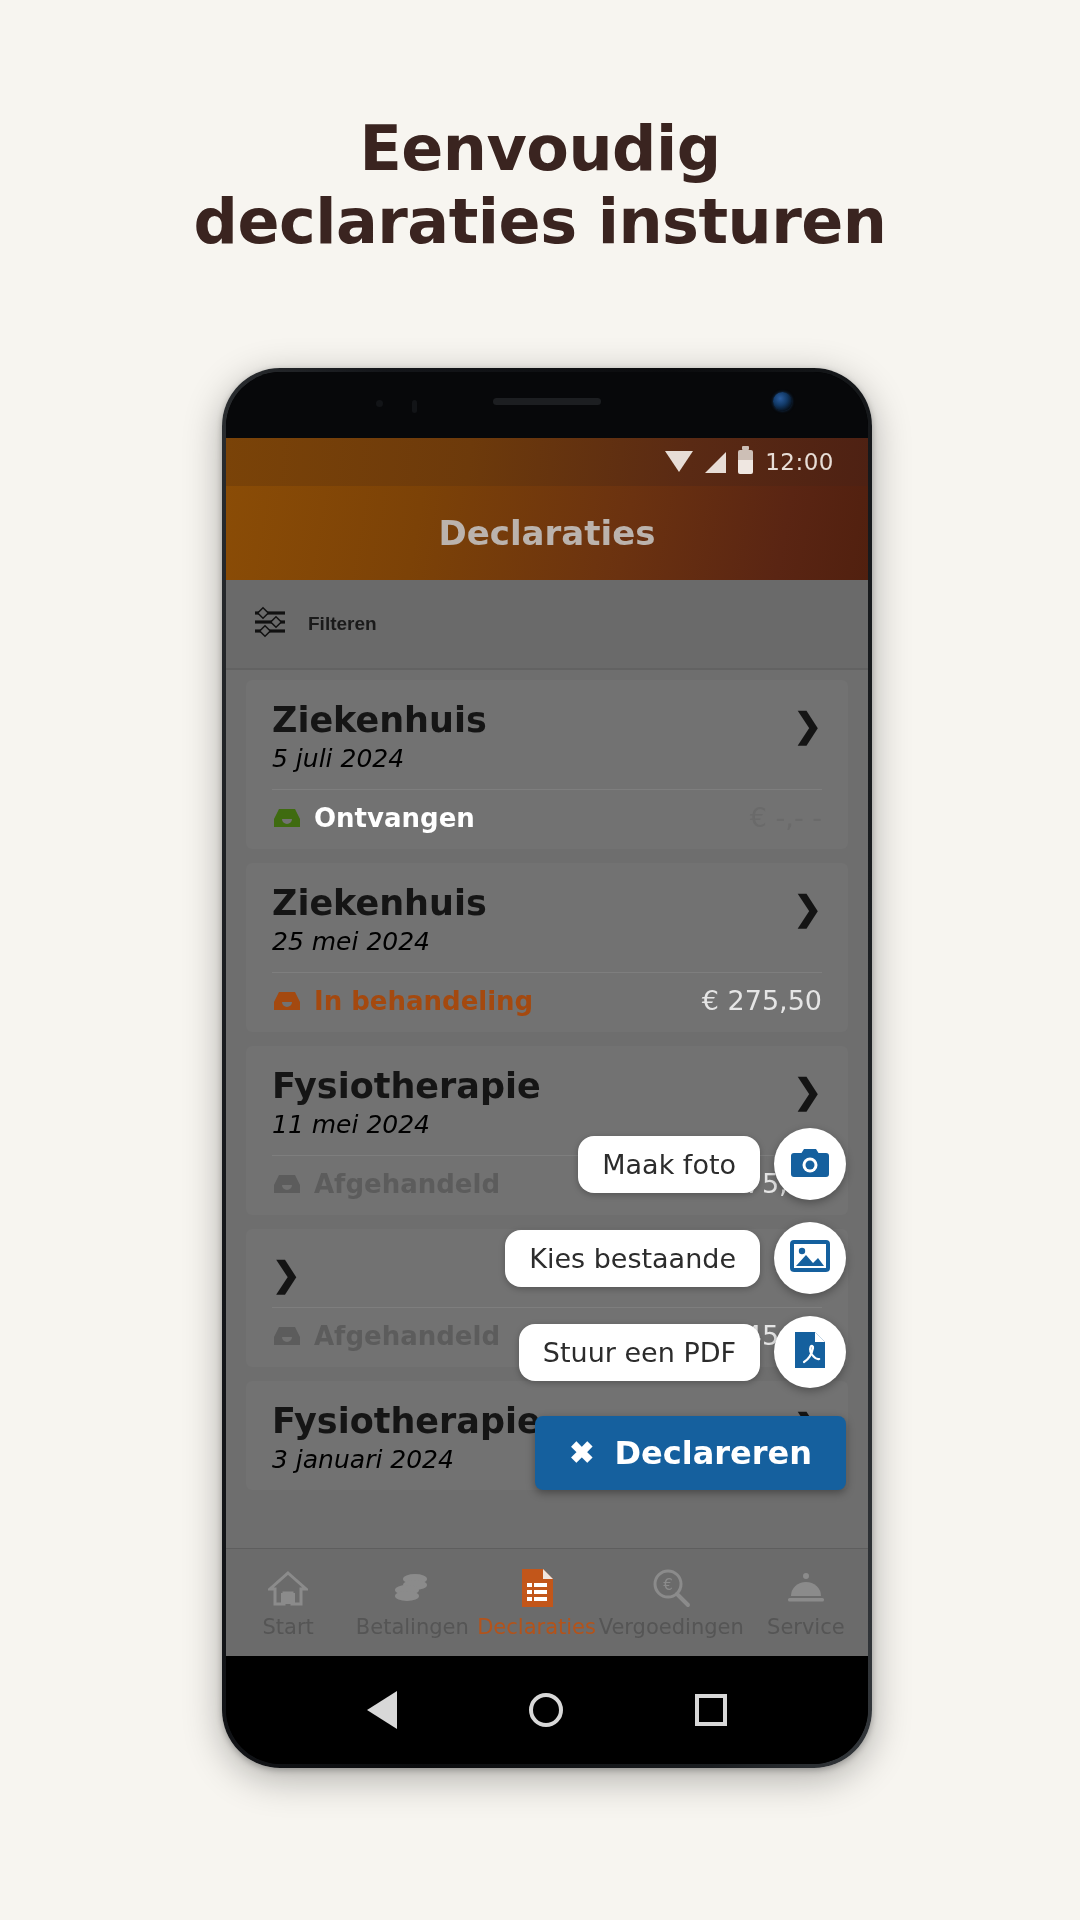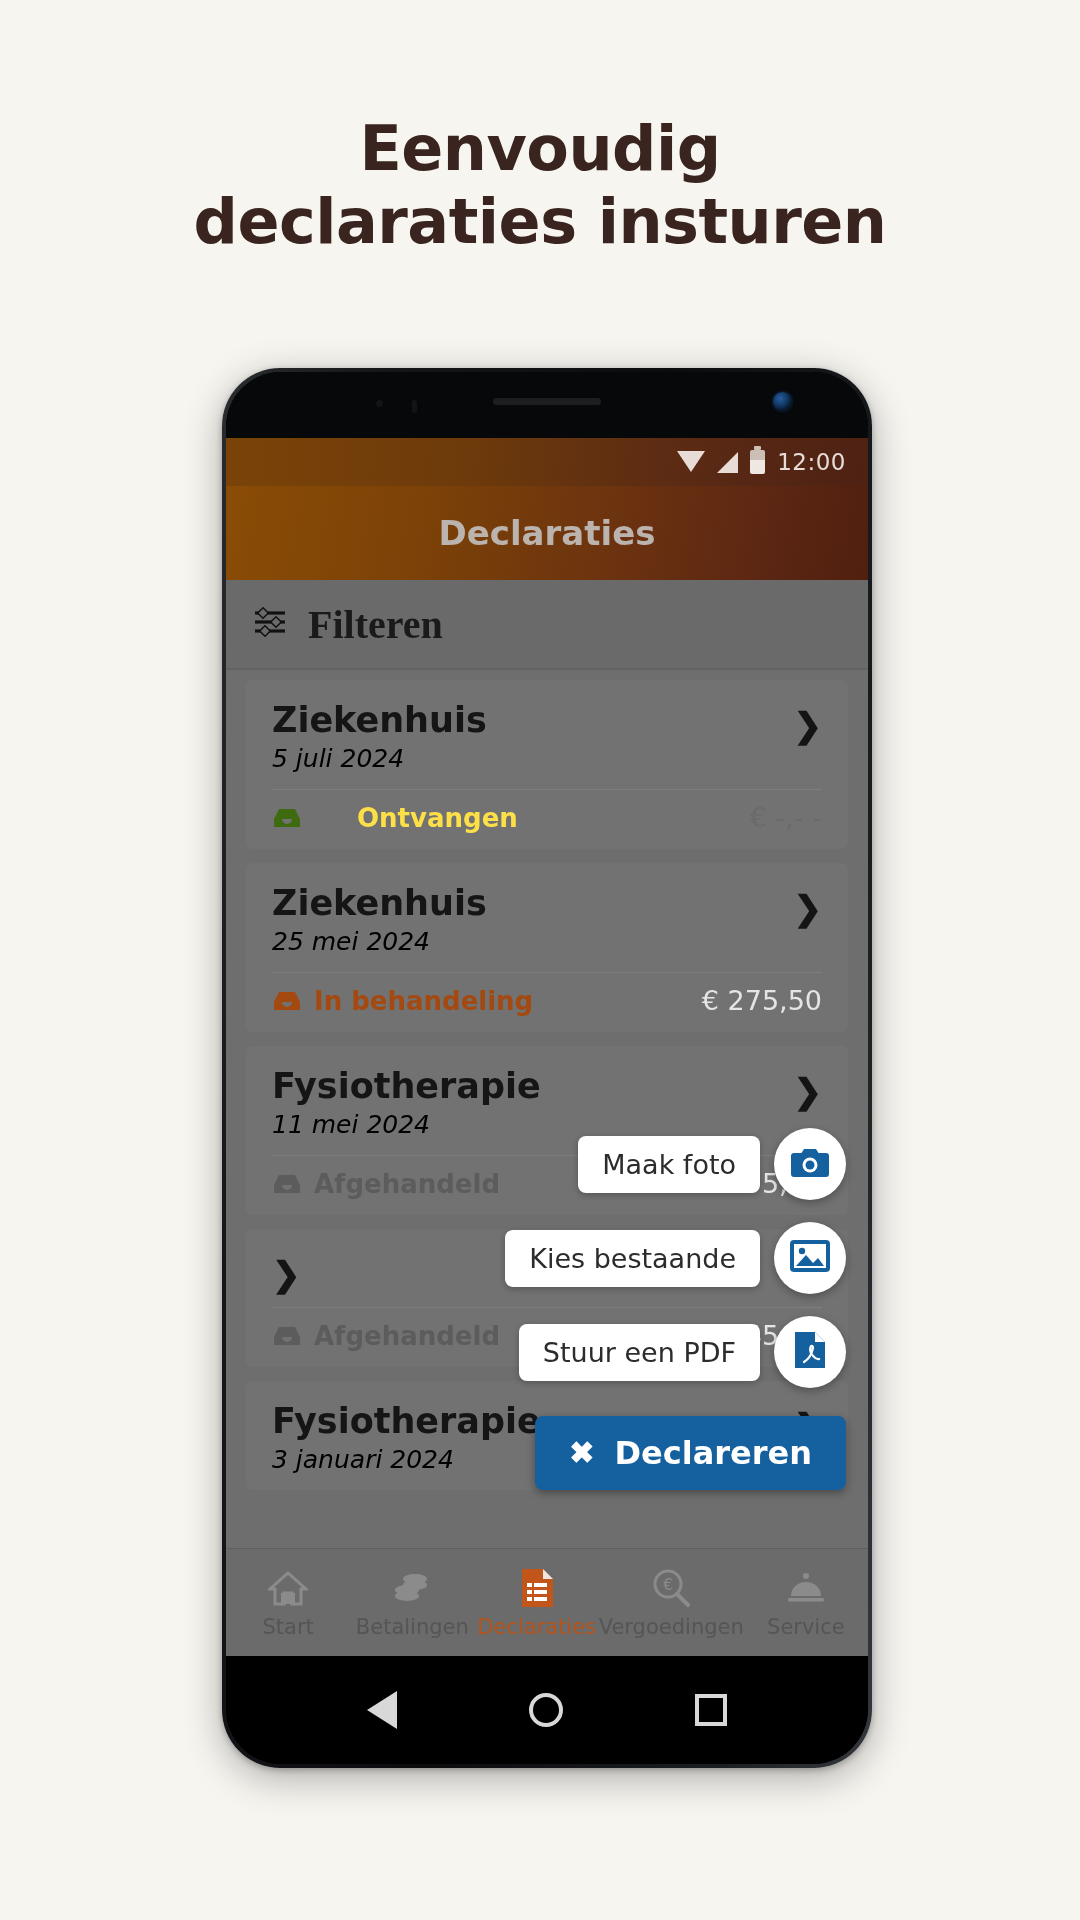--- a/index.html
+++ b/index.html
@@ -84,21 +84,21 @@
     top: 66px; left: 0; right: 0; bottom: 108px;
     background: #6e6e6e;
     overflow: hidden;
   }
 
   .statusbar {
     position: relative;
     height: 48px;
     background: linear-gradient(95deg, #7a4308 0%, #6d3a0b 38%, #5a2a14 72%, #4e2113 100%);
     display: flex; align-items: center; justify-content: flex-end;
-    padding-right: 22px; gap: 12px;
+    padding-right: 34px; gap: 12px;
   }
   .sb-time {
     color: #e7ddd6; font-size: 23px; font-weight: normal;
     font-family: "DejaVu Sans", sans-serif;
     letter-spacing: .5px;
   }
   .ico-wifi {
     width: 0; height: 0;
     border-left: 14px solid transparent;
     border-right: 14px solid transparent;
@@ -131,22 +131,22 @@
   }
 
   .filterbar {
     height: 90px;
     background: #6a6a6a;
     display: flex; align-items: center;
     padding-left: 26px; gap: 20px;
     border-bottom: 2px solid #626262;
   }
   .filter-label {
-    color: #1a1a1a; font-size: 40px; font-weight: bold;
-    font-family: Liberation Serif, serif;
+    color: #1a1a1a; font-size: 19px; font-weight: bold;
+    font-family: Liberation Sans, sans-serif;
   }
 
   .list { background: #6e6e6e; padding: 10px 20px 0 20px; }
   .card {
     background: #727272;
     border-radius: 6px;
     padding: 20px 26px 16px 26px;
     margin-bottom: 14px;
     position: relative;
   }
@@ -164,41 +164,41 @@
   .chev {
     font-size: 34px; font-weight: bold; color: #141414;
     line-height: 1; margin-top: 8px;
   }
   .card-sep { height: 1px; background: #7e7e7e; margin: 16px 0 12px 0; }
   .card-bottom { display: flex; align-items: center; justify-content: space-between; }
   .status { display: flex; align-items: center; gap: 12px; }
   .status-text { font-size: 26px; font-weight: bold; font-family: "DejaVu Sans", sans-serif; }
   .amount { font-size: 27px; font-family: "DejaVu Sans", sans-serif; }
 
-  .st-green { color: #fde047; margin-left: 43px; }
+  .st-green { color: #ffffff; }
   .st-orange { color: #a4490f; }
   .st-grey { color: #5c5c5c; }
   .amt-faint { color: #6a6a6a; }
   .amt-dark { color: #e5e5e5; }
 
   
   .inbox { width: 30px; height: 22px; position: relative; }
   .inbox svg { display: block; }
 
   
   .fab-stack {
     position: absolute; right: 22px; bottom: 166px;
     display: flex; flex-direction: column; align-items: flex-end; gap: 22px;
     z-index: 6;
   }
   .fab-row { display: flex; align-items: center; gap: 14px; }
   .fab-label {
     background: #fff; color: #2c2c2c;
     font-size: 27px; font-family: "DejaVu Sans", sans-serif;
-    padding: 13px 24px; border-radius: 8px;
+    padding: 13px 24px; border-radius: 16px;
     box-shadow: 0 2px 6px rgba(0,0,0,.25);
     white-space: nowrap;
   }
   .fab-circle {
     width: 72px; height: 72px; border-radius: 50%;
     background: #fff;
     display: flex; align-items: center; justify-content: center;
     box-shadow: 0 3px 8px rgba(0,0,0,.30);
     flex: 0 0 auto;
   }

